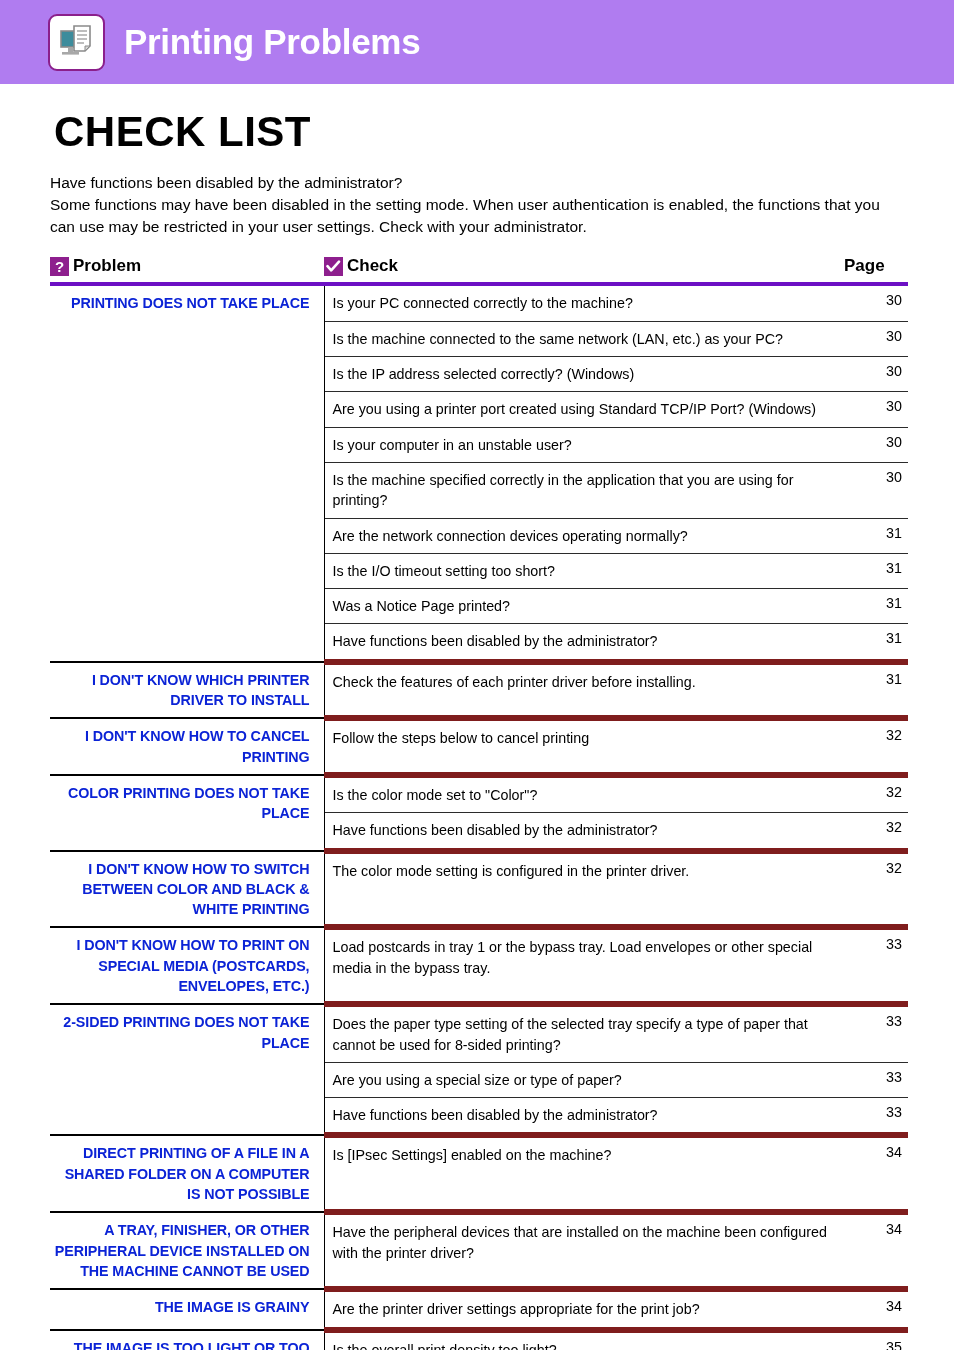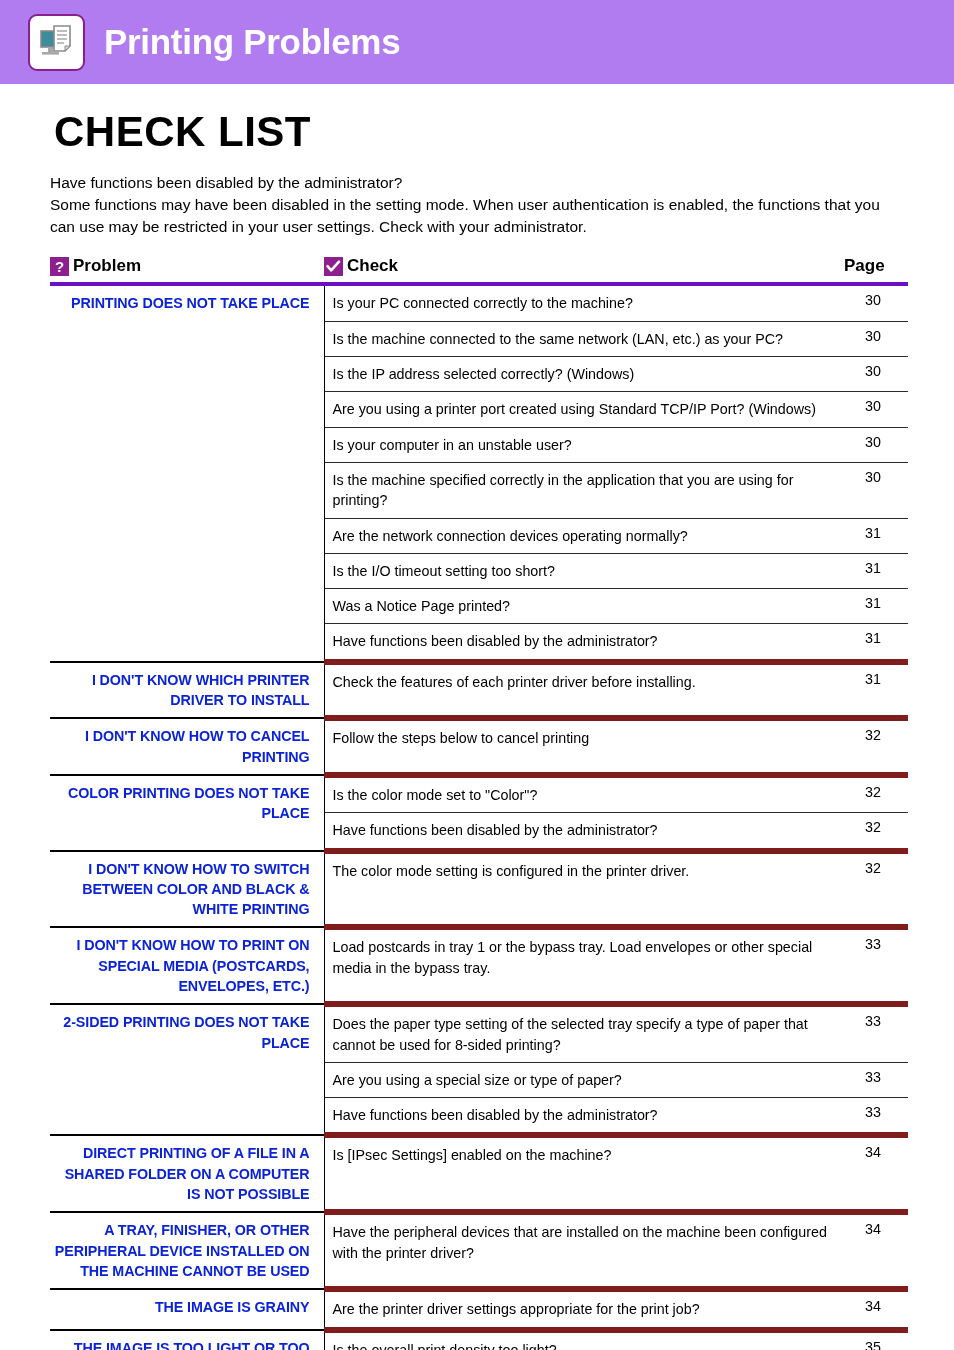--- a/index.html
+++ b/index.html
@@ -15,21 +15,21 @@
     position: relative;
     overflow: hidden;
   }
 
   
   .banner {
     height: 84px;
     background: #b07cf0;
     display: flex;
     align-items: center;
-    padding-left: 28px;
+    padding-left: 48px;
   }
   .banner-icon {
     width: 57px; height: 57px;
     background: #ffffff;
     border: 2px solid #8b1f8b;
     border-radius: 9px;
     display: flex; align-items: center; justify-content: center;
     flex: 0 0 auto;
   }
   .banner-title {
@@ -106,21 +106,21 @@
     line-height: 1.37;
     padding: 7px 14px 7px 2px;
     letter-spacing: -0.1px;
     text-align: right;
   }
   td.check {
     padding: 7px 10px 7px 8px;
     border-left: 1px solid #000;
   }
   td.pagenum {
-    text-align: center;
+    text-align: right;
     padding: 4px 6px 7px 0;
     font-size: 14.3px;
   }
 
   
   tr.sep-thin > td { border-top: 1px solid #2b2b2b; }
   tr.sep-thick > td { border-top: 6px solid #7f1d1d; }
   tr.sep-thin > td.problem,
   tr.sep-thick > td.problem { border-top: none; }
   tr.sep-thick > td.problem { border-top: 2px solid #000; }

